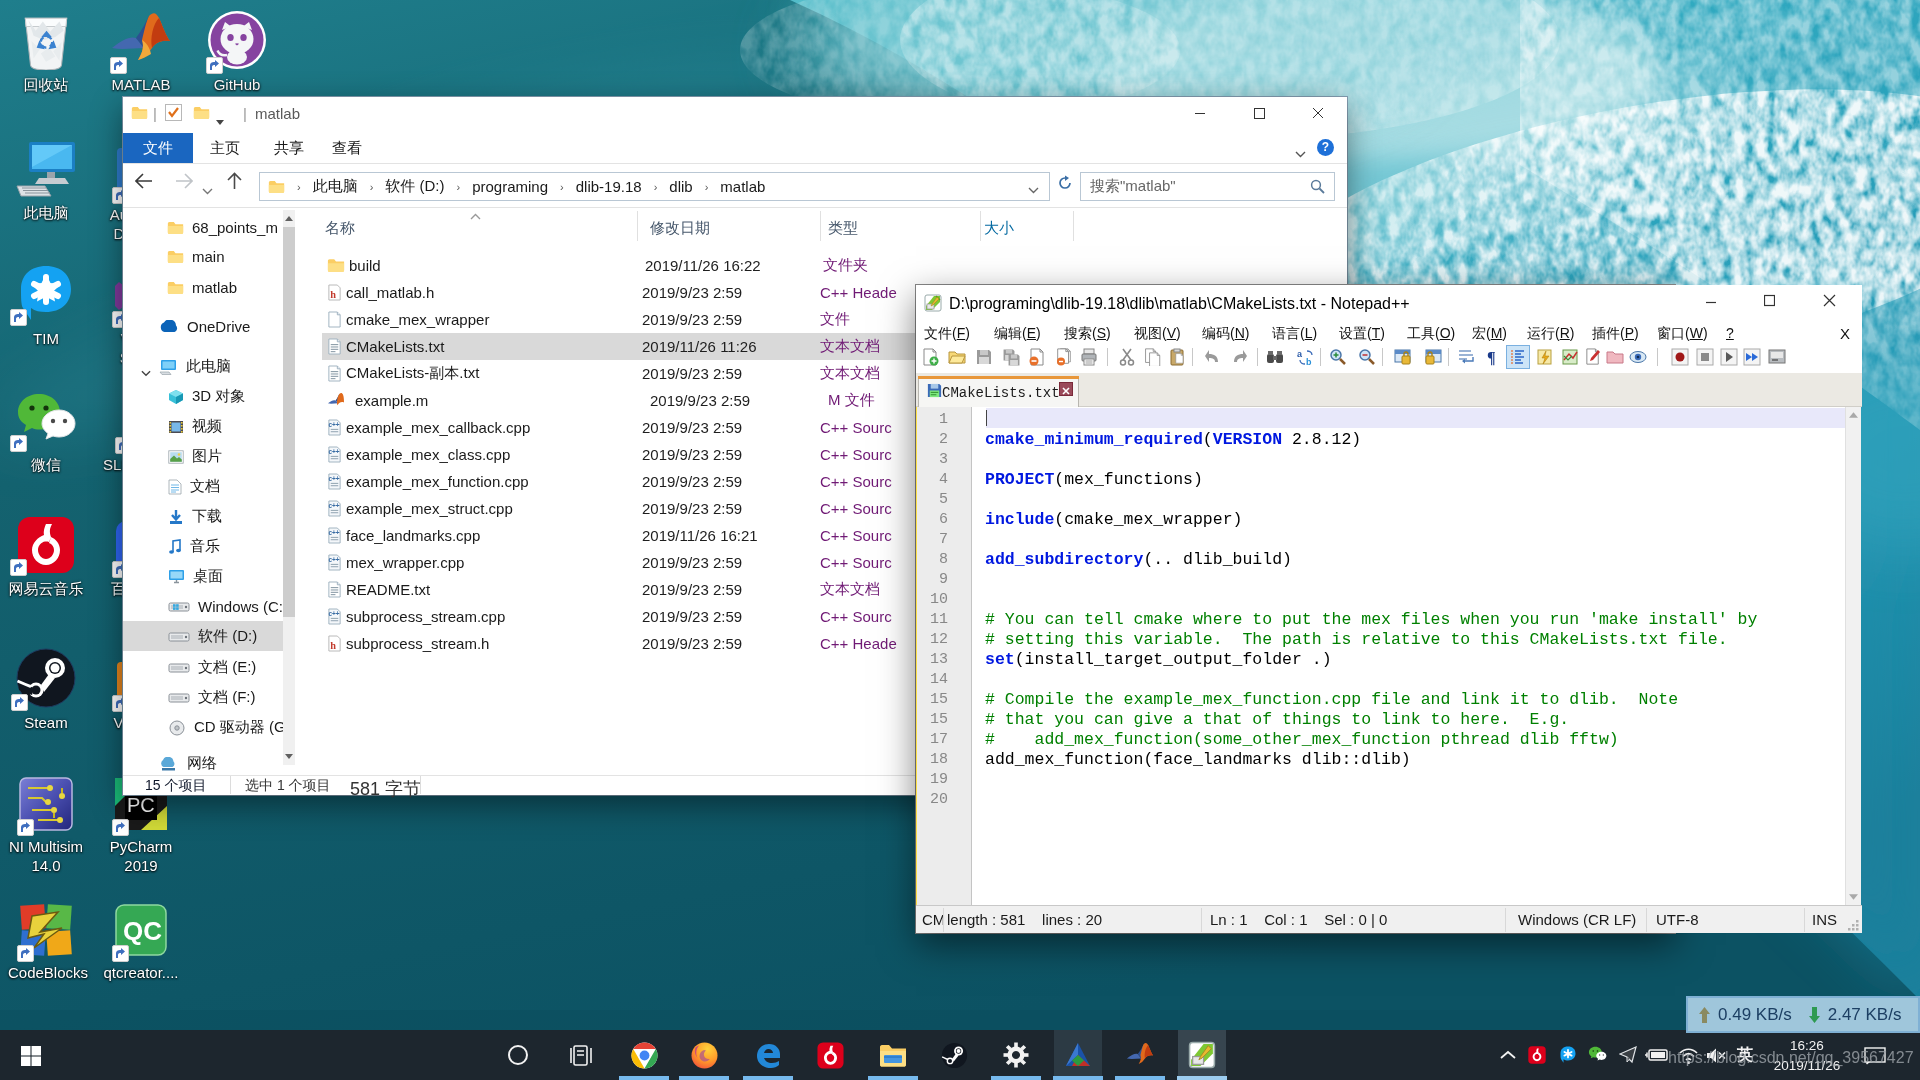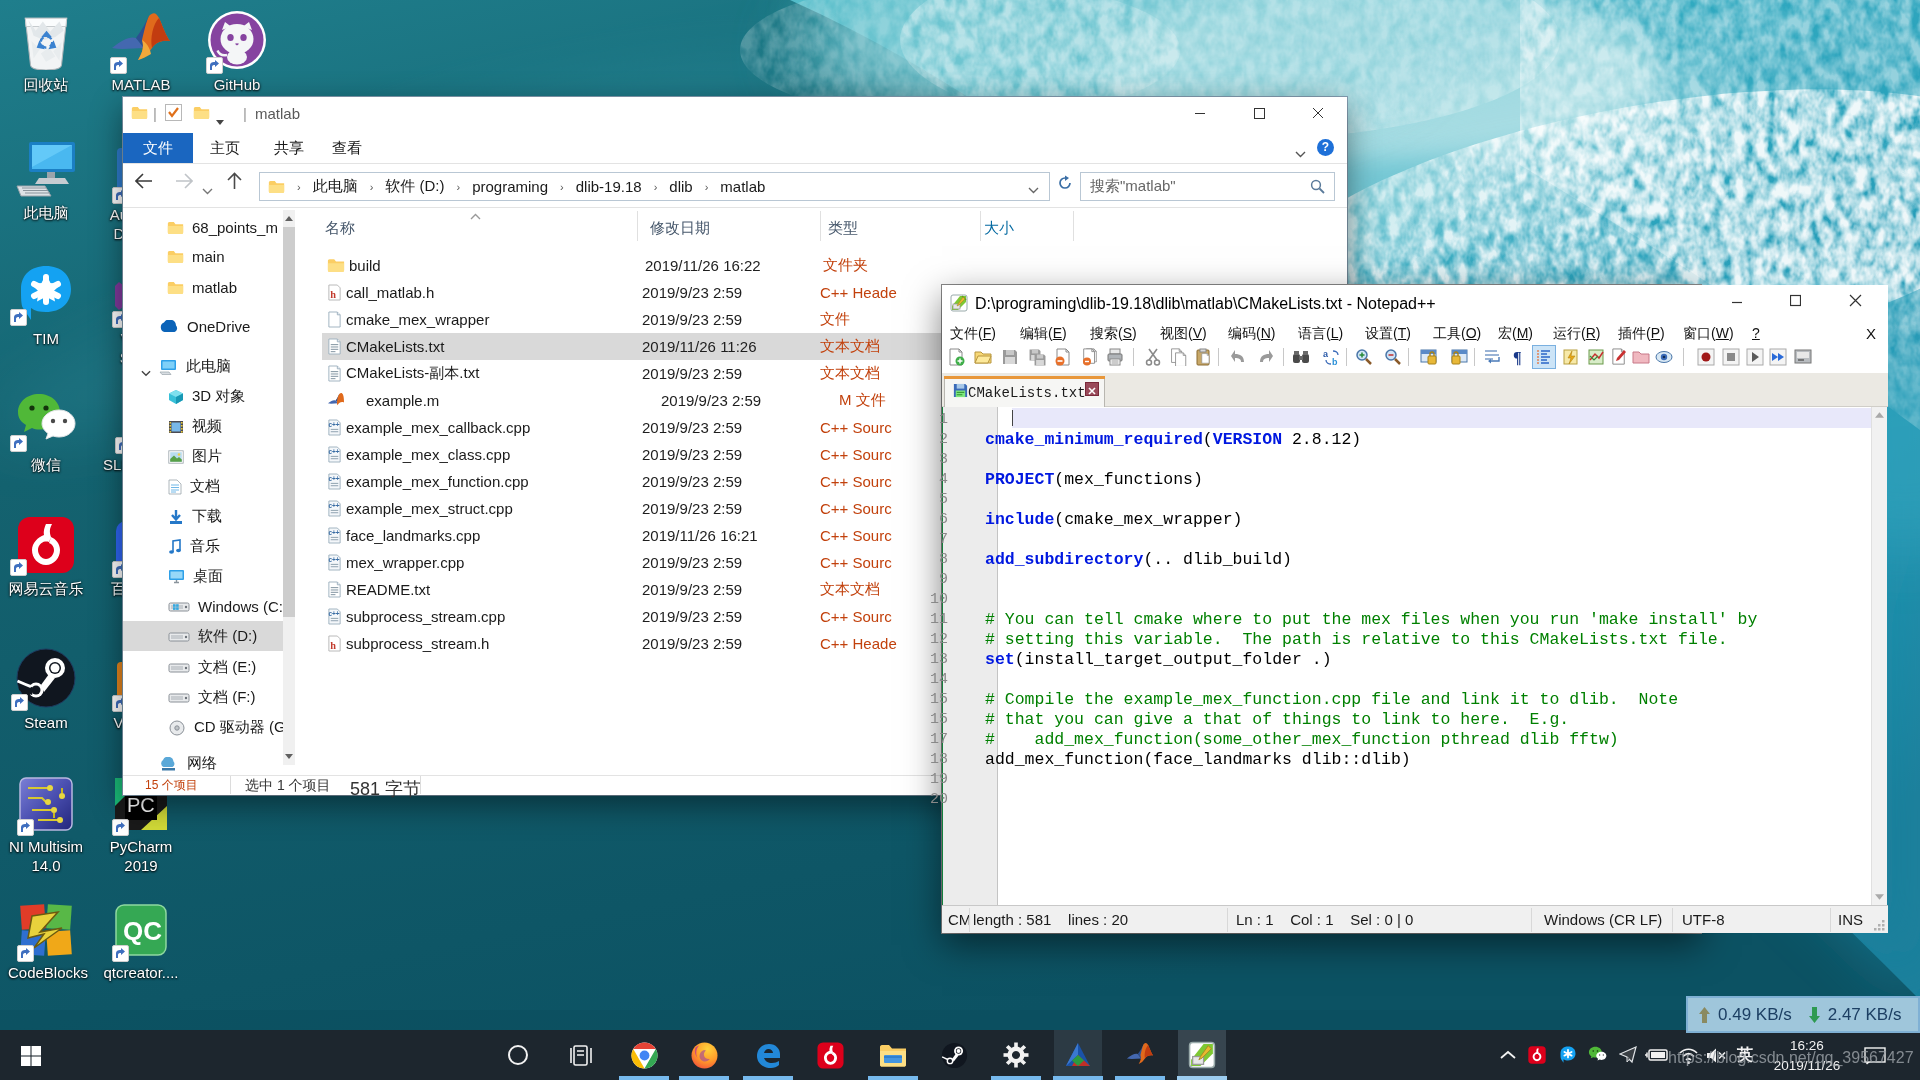--- a/index.html
+++ b/index.html
@@ -371,21 +371,21 @@
       </div>
 </div>
 <div class="lb">qtcreator....</div>
 </div>
 <style>
 #exp{position:absolute;left:123px;top:97px;width:1224px;height:698px;background:#fff;z-index:3;box-shadow:0 10px 30px rgba(0,0,0,.45),0 0 0 1px #86a0b4;font-size:15px;color:#1a1a1a}
 .nv{position:absolute;height:29px;display:flex;align-items:center;gap:8px;white-space:nowrap}
 .fr{position:absolute;left:204px;height:27px;display:flex;align-items:center;white-space:nowrap}
 .fn{margin-left:4px;width:282px;overflow:hidden}
 .fd{width:178px;padding-left:14px;color:#1e1e1e}
-.ft{padding-left:14px;color:#c2410c}
+.ft{padding-left:14px;color:#701a75}
 .wbtn{position:absolute;top:0;width:46px;height:32px;display:flex;align-items:center;justify-content:center;color:#222}
 .crumb{display:flex;align-items:center;height:100%;color:#1a1a1a}
 .crumb span{padding:0 6px}
 .csep{color:#555;font-size:11px;padding:0 2px}
 </style>
 <svg width="0" height="0" style="position:absolute">
     <defs>
 <symbol id="fold" viewBox="0 0 20 16">
         <path d="M1,3 C1,2 1.5,1 3,1 L8,1 L10,3.5 L19,3.5 C19,3.5 19,3 19,5 L19,13 C19,14.5 18.5,15 17,15 L3,15 C1.5,15 1,14.5 1,13 Z" fill="#fbce64"></path>
         <path d="M1,5.5 L19,5.5 L19,13 C19,14.5 18.5,15 17,15 L3,15 C1.5,15 1,14.5 1,13 Z" fill="#fddf85"></path>
@@ -724,21 +724,21 @@
         <use href="#ftxt"></use>
       </svg>
       <span class="fn">CMakeLists-副本.txt</span>
       <span class="fd">2019/9/23 2:59</span>
       <span class="ft">文本文档</span>
     </div>
  <div class="fr" style="top:290px">
       <svg width="17" height="17" viewBox="0 0 18 18">
         <use href="#fm"></use>
       </svg>
-      <span class="fn" style="margin-left:22px;width:281px">example.m</span>
+      <span class="fn" style="margin-left:11px;width:281px">example.m</span>
       <span class="fd">2019/9/23 2:59</span>
       <span class="ft">M 文件</span>
     </div>
  <div class="fr" style="top:317px">
       <svg width="15" height="17" viewBox="0 0 16 18">
         <use href="#fcpp"></use>
       </svg>
       <span class="fn">example_mex_callback.cpp</span>
       <span class="fd">2019/9/23 2:59</span>
       <span class="ft">C++ Sourc</span>
@@ -802,28 +802,28 @@
  <div class="fr" style="top:533px">
       <svg width="15" height="17" viewBox="0 0 16 18">
         <use href="#fh"></use>
       </svg>
       <span class="fn">subprocess_stream.h</span>
       <span class="fd">2019/9/23 2:59</span>
       <span class="ft">C++ Heade</span>
     </div>
 
  <div class="ab" style="left:0;top:678px;width:1224px;height:20px;border-top:1px solid #e3e3e3;background:#fff"></div>
- <div class="ab" style="left:22px;top:680px;font-size:12px;color:#c2410c">15 个项目</div>
+ <div class="ab" style="left:22px;top:680px;font-size:14px;color:#0f172a">15 个项目</div>
  <div class="ab" style="left:107px;top:679px;width:1px;height:18px;background:#dcdcdc"></div>
  <div class="ab" style="left:122px;top:680px;font-size:14px;color:#333">选中 1 个项目</div>
  <div class="ab" style="left:227px;top:680px;font-size:18px;color:#333">581 字节</div>
  <div class="ab" style="left:297px;top:679px;width:1px;height:18px;background:#dcdcdc"></div>
 </div>
 <style>
-#npp{position:absolute;left:942px;top:285px;width:759px;height:648px;background:#15803d;z-index:4;box-shadow:0 12px 34px rgba(0,0,0,.5),0 0 0 1px #8a8a8a;font-size:15px}
+#npp{position:absolute;left:916px;top:285px;width:759px;height:648px;background:#fde047;z-index:4;box-shadow:0 12px 34px rgba(0,0,0,.5),0 0 0 1px #8a8a8a;font-size:15px}
 #npp .mb{position:absolute;top:40px;font-size:14px;color:#111;white-space:nowrap}
 .tbi{position:absolute;top:63px;width:18px;height:18px}
 .tsep{position:absolute;top:63px;width:1px;height:18px;background:#c8c8c8}
 .mono{font-family:"Liberation Mono",monospace}
 #code{position:absolute;left:985px;top:410px;z-index:6;font-family:"Liberation Mono",monospace;font-size:16.5px;line-height:20px;white-space:pre;color:#000}
 #lnum{position:absolute;left:915px;top:410px;width:33px;z-index:6;font-family:"Liberation Mono",monospace;font-size:15px;line-height:20px;color:#888;text-align:right}
 #code b{color:#0018e0}
 #code i{color:#008000;font-style:normal}
 </style>
 <div id="npp">

